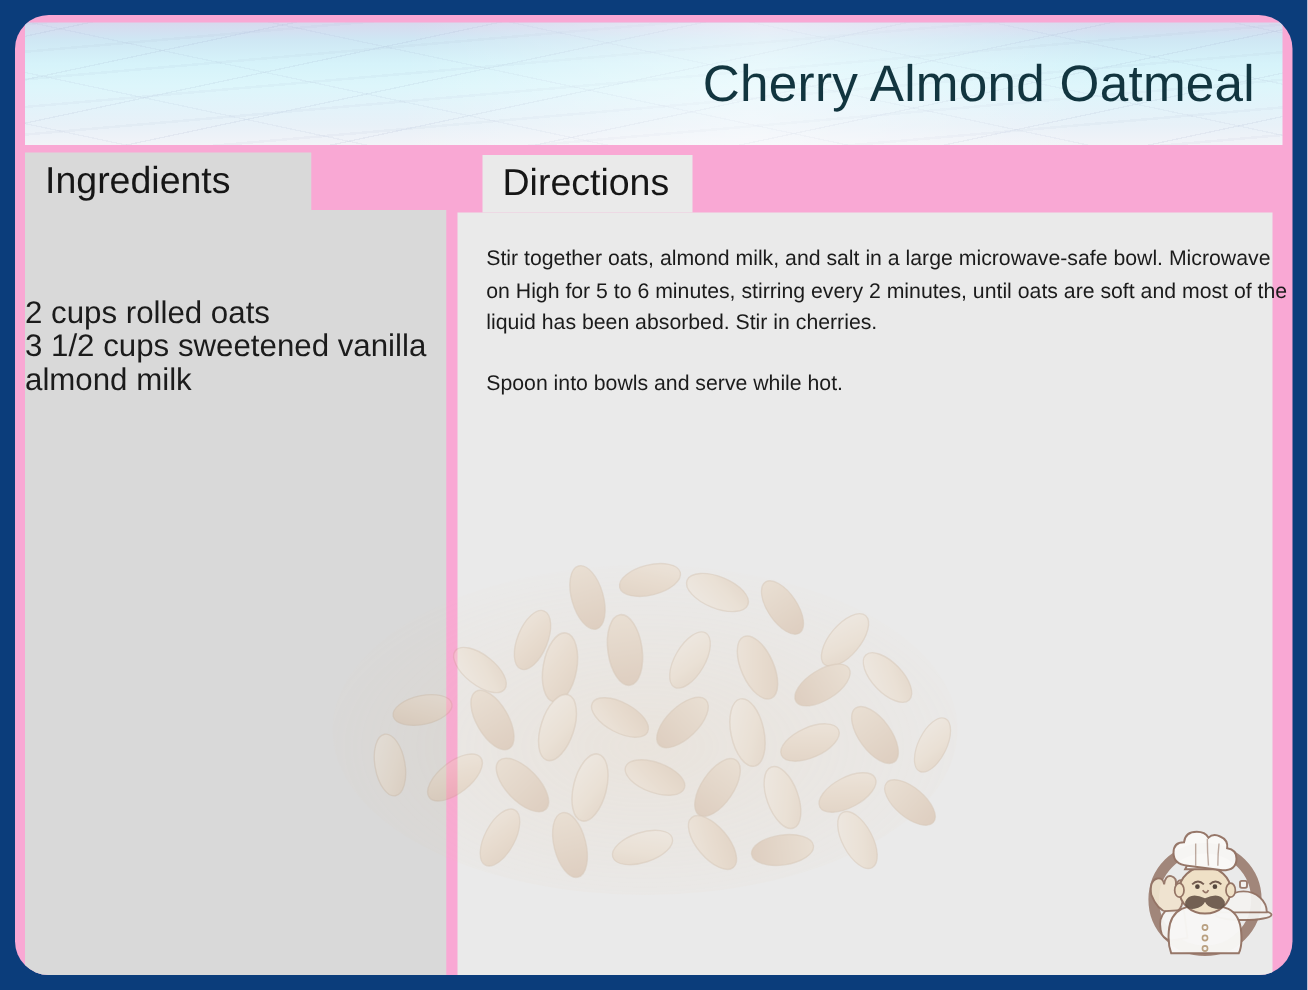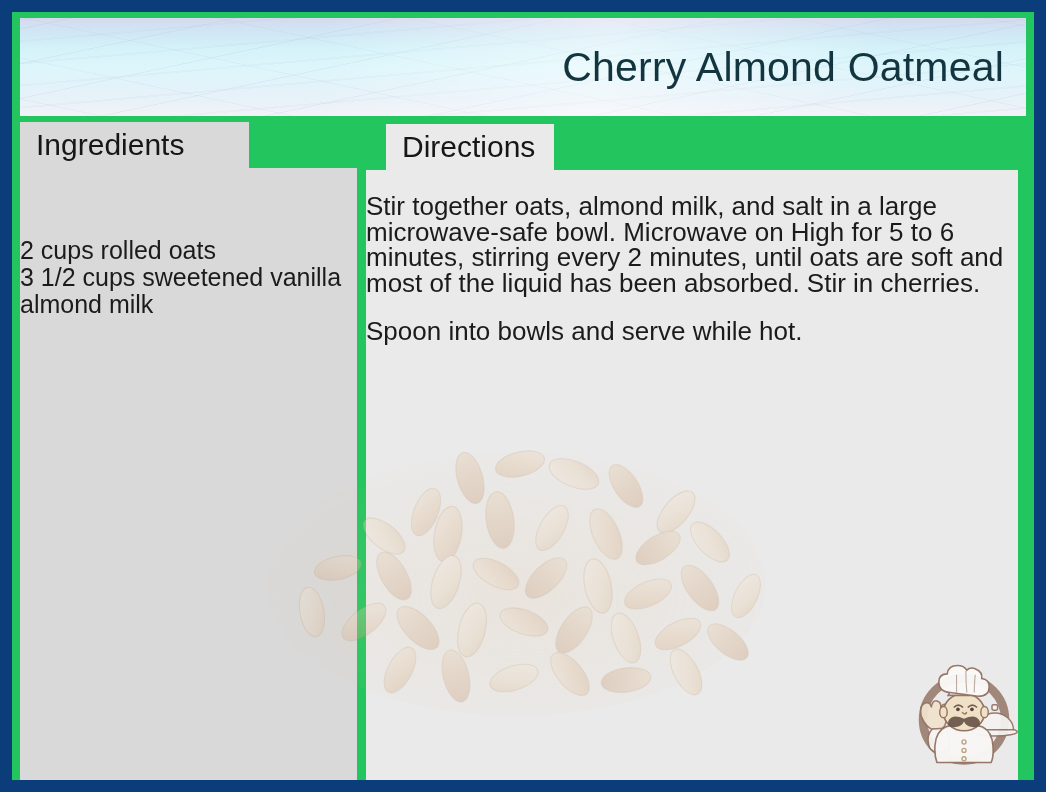--- a/index.html
+++ b/index.html
@@ -15,22 +15,23 @@
     font-family: "Liberation Sans", sans-serif;
     background: #0b3d7b;
   }
   
   #frame {
     position: absolute;
     left: 12px;
     top: 12px;
     width: 1022px;
     height: 768px;
-    background: #22c55e;
+    background: #f9a8d4;
     overflow: hidden;
+    border-radius: 27px;
   }
 
   
   #banner {
     position: absolute;
     left: 8px;
     top: 6px;
     width: 1006px;
     height: 98px;
     overflow: hidden;
@@ -105,23 +106,24 @@
     color: #1b1b1b;
     margin-top: 45px;
   }
   #ing-list div { white-space: normal; }
 
   #dir-text {
     position: absolute;
     left: 354px;
     top: 182px;
     width: 650px;
-    font-size: 26px;
+    font-size: 17px;
     line-height: 25.5px;
     color: #1b1b1b;
+    padding-left: 23px;
   }
   #dir-text p { margin: 0 0 23px 0; }
   #dir-text p:last-child { margin-bottom: 16px; }
 
   
   #almonds {
     position: absolute;
     left: 222px;
     top: 404px;
     width: 560px;

